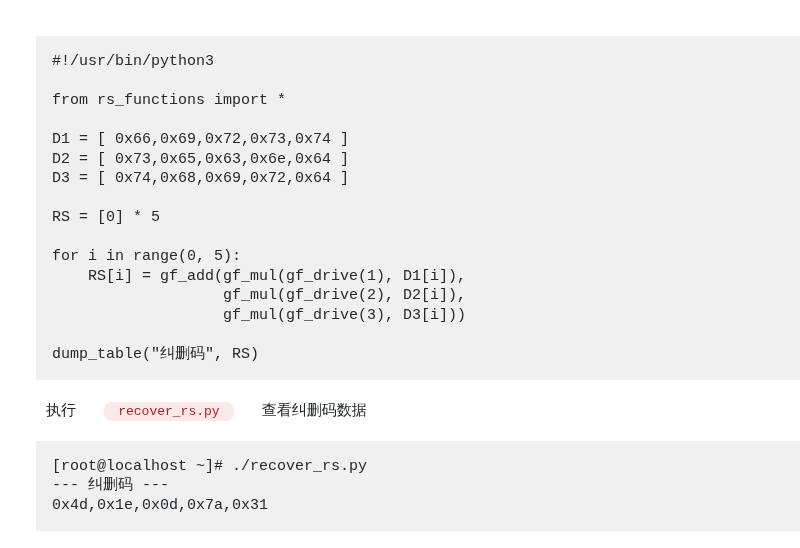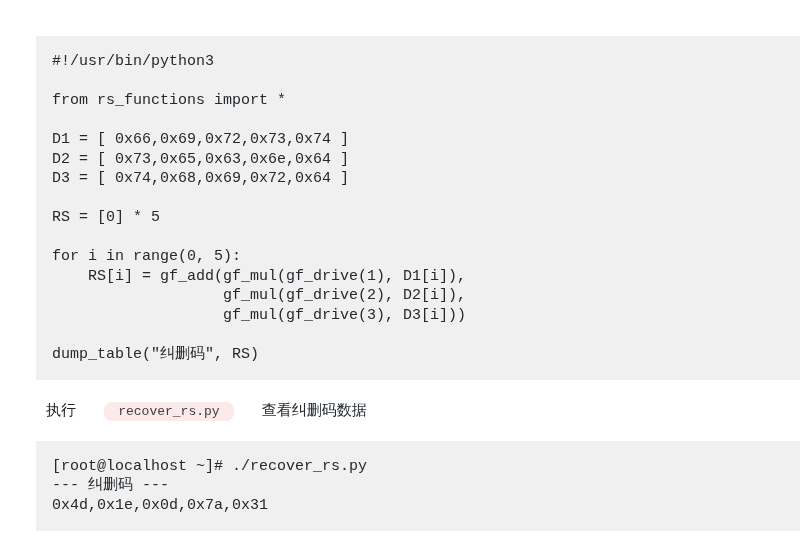--- a/index.html
+++ b/index.html
@@ -20,21 +20,21 @@
     white-space: pre;
     overflow-x: auto;
   }
   .paragraph {
     margin: 18px 10px;
     font-size: 15px;
     line-height: 1.6;
   }
   .inline-code {
     background: #fce9e9;
-    color: #404040;
+    color: #b91c1c;
     font-family: "SFMono-Regular", Consolas, "Liberation Mono", Menlo, monospace;
     font-size: 13px;
     padding: 2px 14px;
     border-radius: 8px;
   }
   .alert-box {
     background: #fff;
     margin: 10px;
     padding: 16px 14px;
     display: flex;

